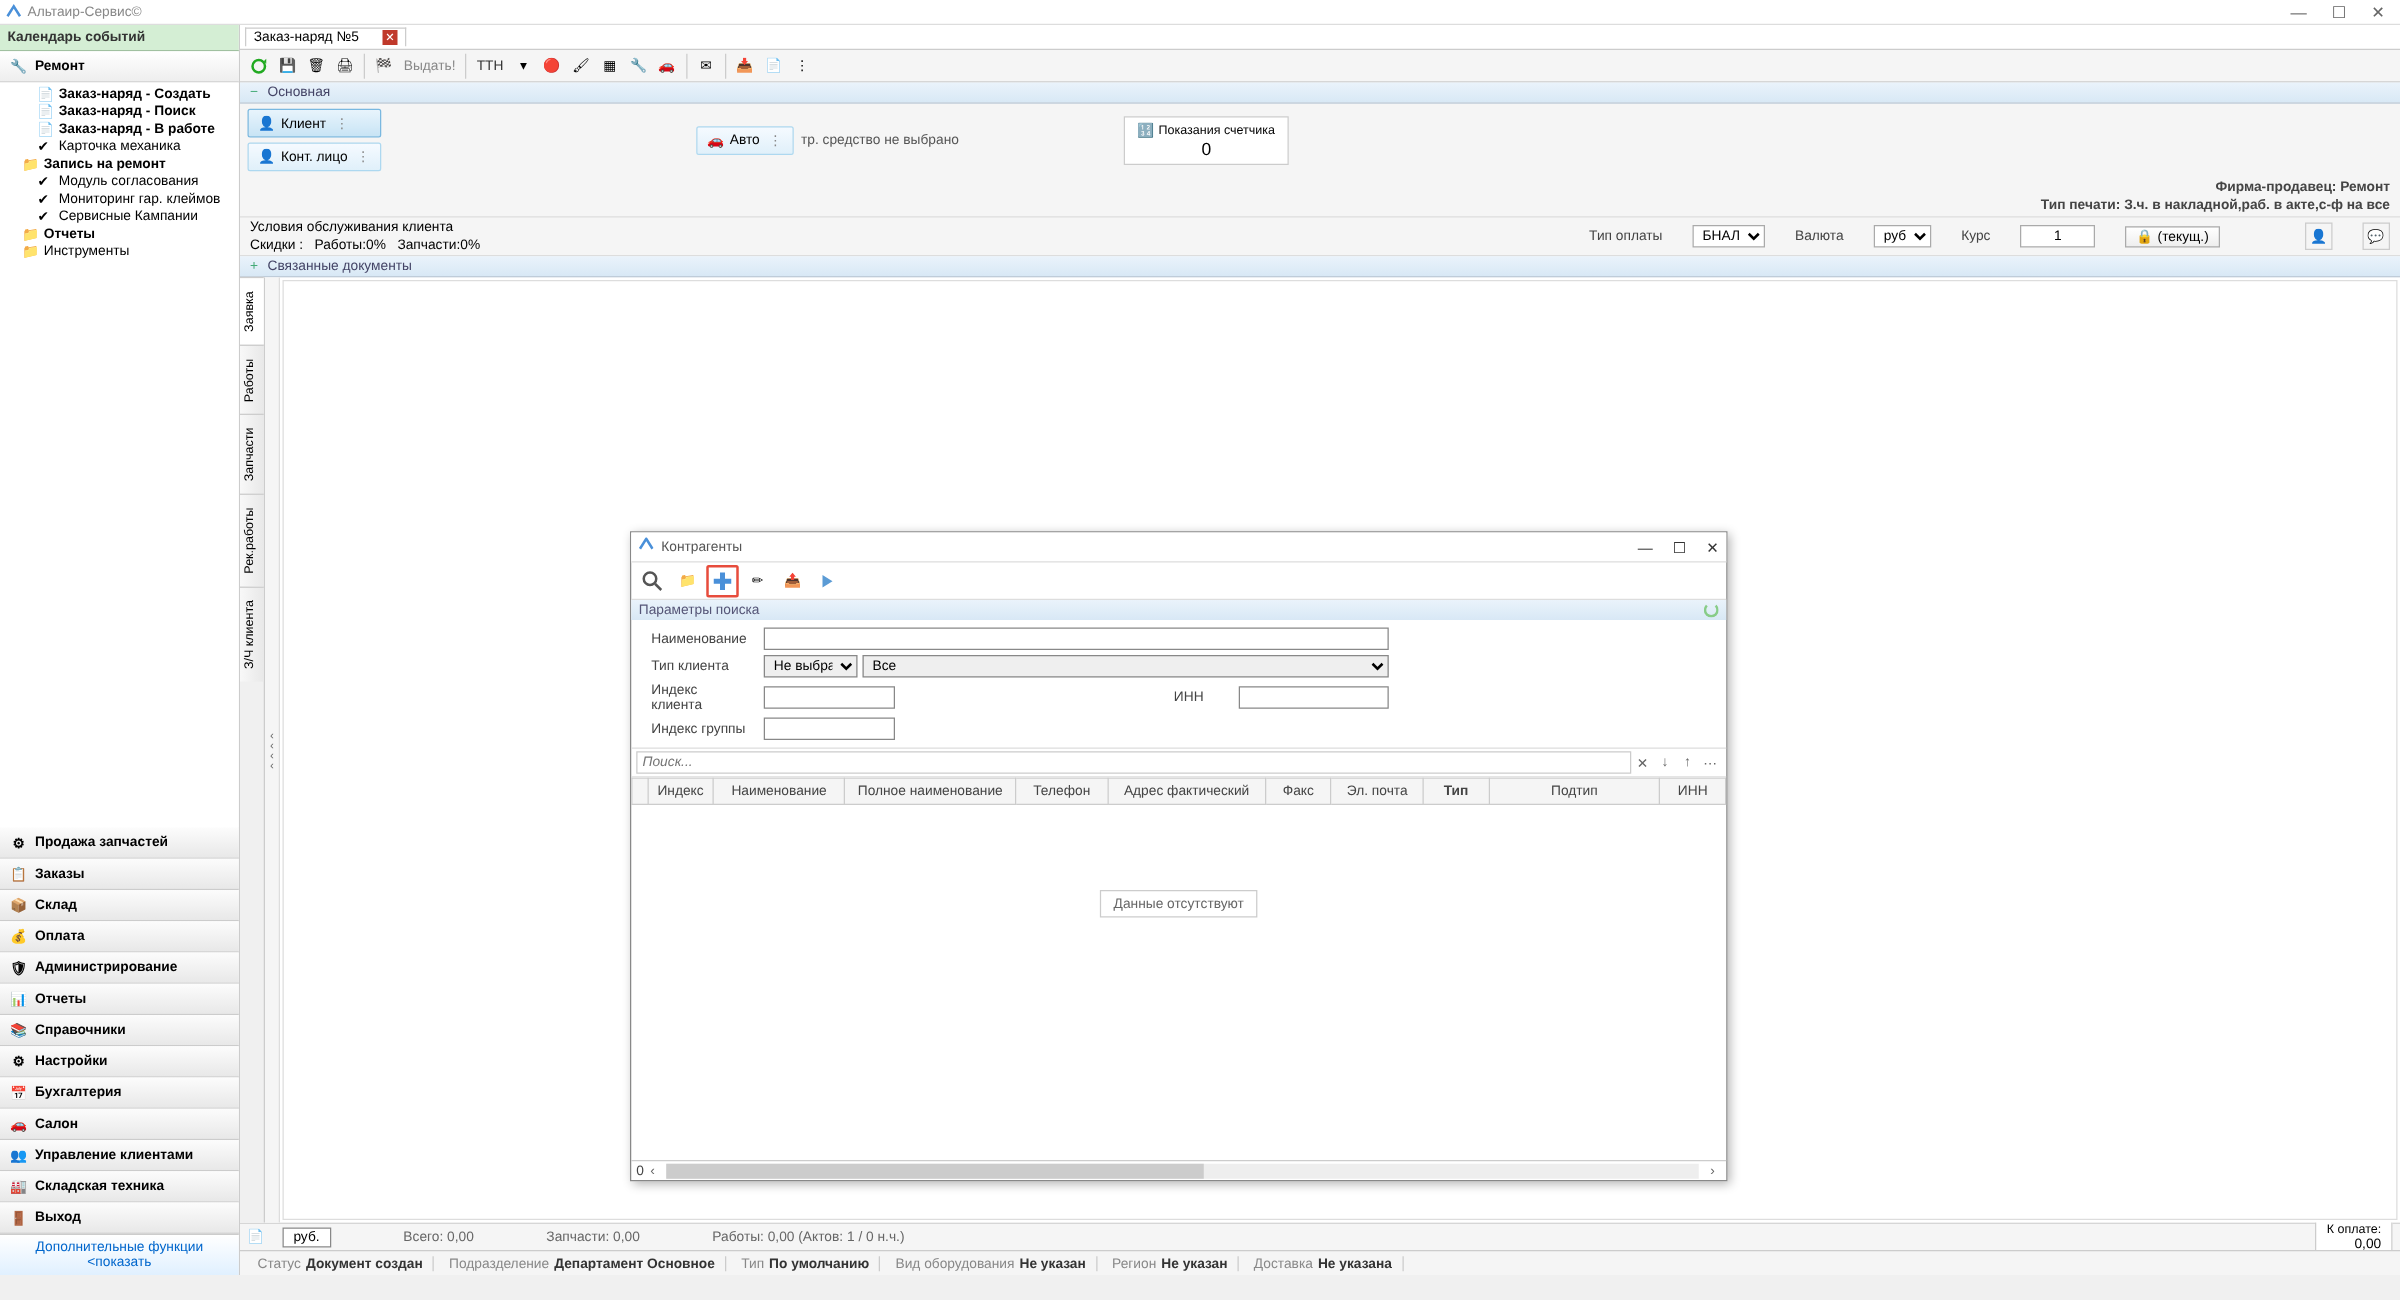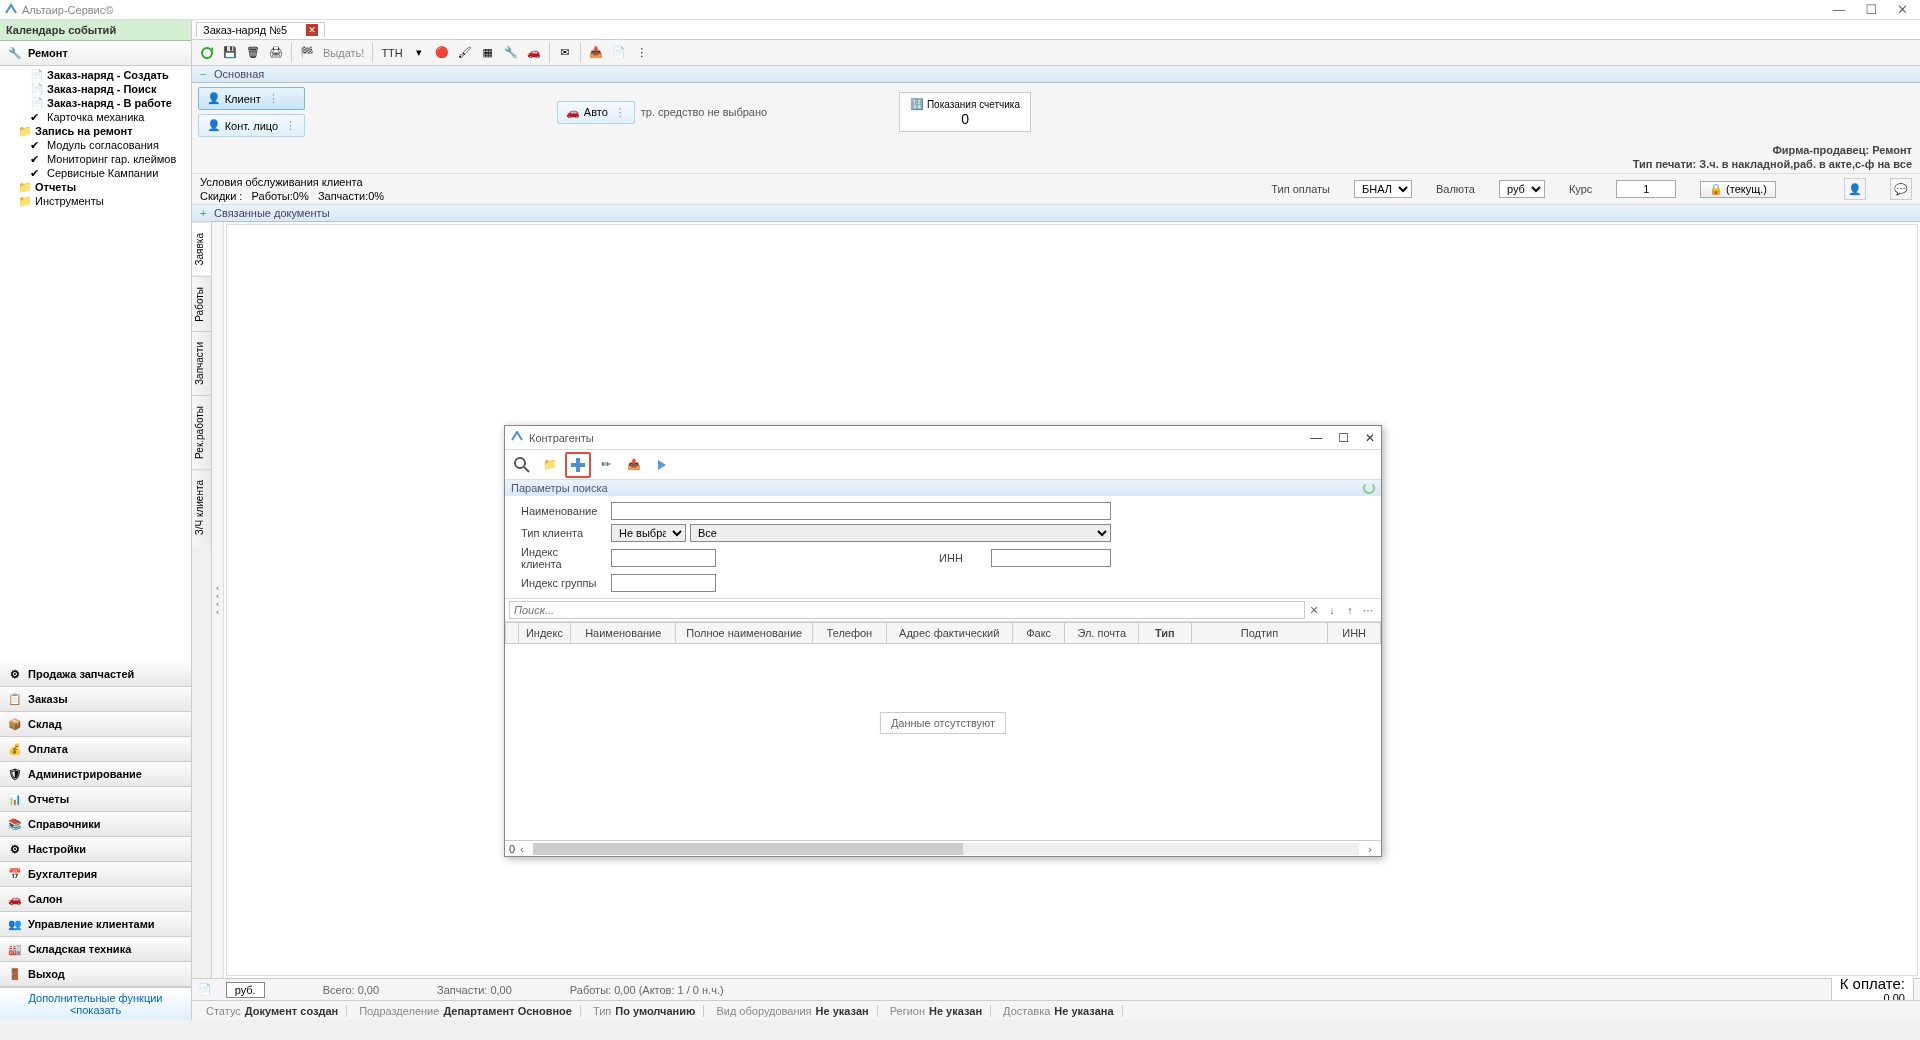--- a/index.html
+++ b/index.html
@@ -67,21 +67,21 @@
 
 .work-area { flex: 1; display: flex; background: #fff; position: relative; }
 .vtabs { width: 20px; background: #f0f0f0; border-right: 1px solid #ccc; display: flex; flex-direction: column; }
 .vtab { writing-mode: vertical-rl; transform: rotate(180deg); padding: 10px 2px; border-bottom: 1px solid #ccc; background: linear-gradient(90deg,#e8e8e8,#f8f8f8); cursor: pointer; font-size: 10px; text-align: center; }
 .vtab.active { background: #fff; }
 .arrows-col { width: 12px; display: flex; flex-direction: column; justify-content: center; align-items: center; background: #f5f5f5; border-right: 1px solid #ddd; }
 .arrows-col span { font-size: 9px; color: #666; line-height: 8px; }
 .grid-area { flex: 1; background: #fff; border: 1px solid #ddd; margin: 2px; }
 
 
-.dialog { position: absolute; left: 312px; top: 203px; width: 878px; height: 432px; background: #fff; border: 1px solid #888; box-shadow: 2px 2px 8px rgba(0,0,0,0.3); z-index: 100; display: flex; flex-direction: column; }
+.dialog { position: absolute; left: 312px; top: 203px; width: 878px; height: 520px; background: #fff; border: 1px solid #888; box-shadow: 2px 2px 8px rgba(0,0,0,0.3); z-index: 100; display: flex; flex-direction: column; }
 .dialog-title { height: 24px; display: flex; align-items: center; padding: 0 6px; border-bottom: 1px solid #ddd; background: #fff; }
 .dialog-title .dt-icon { width: 14px; margin-right: 4px; color: #4a90d9; }
 .dialog-title .dt-text { color: #555; }
 .dialog-title .dt-controls { margin-left: auto; display: flex; gap: 16px; }
 .dialog-title .dt-controls span { cursor: pointer; color: #333; font-size: 12px; }
 
 .dialog-toolbar { height: 30px; display: flex; align-items: center; padding: 0 4px; gap: 2px; border-bottom: 1px solid #ddd; }
 .dialog-toolbar .dtbtn { width: 26px; height: 26px; display: inline-flex; align-items: center; justify-content: center; cursor: pointer; border: 1px solid transparent; }
 .dialog-toolbar .dtbtn.highlighted { border: 2px solid #e74c3c; border-radius: 2px; }
 
@@ -458,21 +458,21 @@
       </div>
     </div>
 
     <div class="bottom-bar1">
       <span>📄</span>
       <span class="rub-btn">руб.</span>
       <span class="info">Всего: 0,00</span>
       <span class="info">Запчасти: 0,00</span>
       <span class="info">Работы: 0,00 (Актов: 1 / 0 н.ч.)</span>
       <div class="right-box">
-        <div style="font-size:15px">К оплате:</div>
+        <div style="font-size:10px">К оплате:</div>
         <div>0,00</div>
       </div>
     </div>
 
     <div class="bottom-bar2">
       <div class="seg">
           <span class="lbl">Статус</span>
           <span class="val">Документ создан</span>
         </div>
       <div class="seg">

